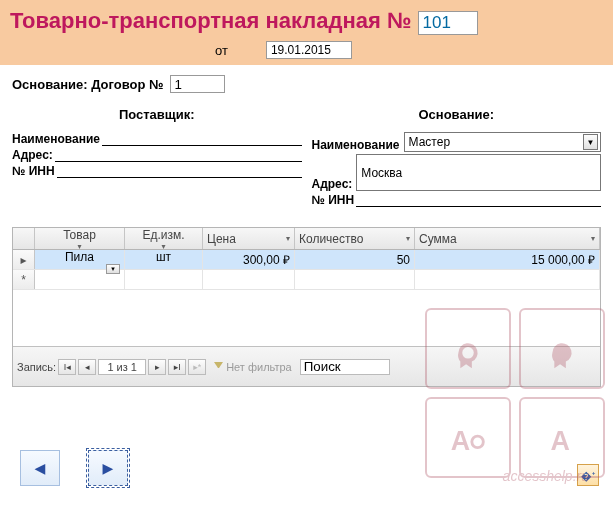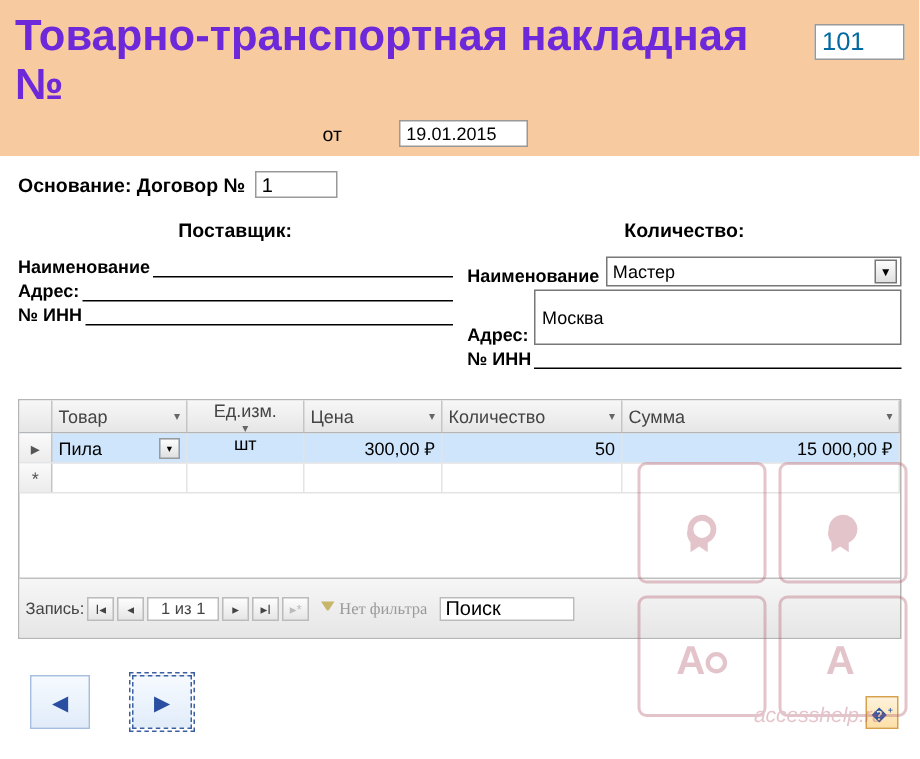--- a/index.html
+++ b/index.html
@@ -17,23 +17,23 @@
   .header-band {
     background: #f8caa0;
     padding: 8px 10px 6px 10px;
   }
   .title-row {
     display: flex;
     align-items: baseline;
     gap: 6px;
   }
   .title-text {
-    font-size: 29px;
+    font-size: 22px;
     font-weight: bold;
-    color: #6d28d9;
+    color: #be185d;
   }
   .num-input {
     width: 60px;
     height: 24px;
     font-size: 17px;
     color: #0369a1;
     border: 1px solid #999;
     background: #fff;
     padding: 0 4px;
   }
@@ -150,21 +150,21 @@
     border-right: 1px solid #c5c5c5;
     display: flex;
     align-items: center;
     justify-content: space-between;
     padding: 0 4px;
     color: #444;
     font-size: 12px;
   }
   .gh .arrow { font-size: 8px; color: #666; }
   .ghsel { width: 22px; }
-  .gh1 { width: 90px; }
+  .gh1 { width: 90px; flex-direction: column; }
   .gh2 { width: 78px; flex-direction: column; }
   .gh3 { width: 92px; text-align: right; }
   .gh4 { width: 120px; }
   .gh5 { flex: 1; }
   .grid-row {
     display: flex;
     height: 20px;
     border-bottom: 1px solid #e4e4e4;
   }
   .gc {
@@ -218,21 +218,21 @@
   .navbtn.disabled { color: #bbb; }
   .navcount {
     width: 48px;
     height: 16px;
     border: 1px solid #bbb;
     background: #fff;
     text-align: center;
     line-height: 14px;
     padding: 0 2px;
   }
-  .nofilter { color: #9a9a9a; display: flex; align-items: center; gap: 3px; margin: 0 6px; font-family: Liberation Serif, serif; }
+  .nofilter { color: #9a9a9a; display: flex; align-items: center; gap: 3px; margin: 0 6px; }
   .funnel {
     width: 9px; height: 9px;
     border-left: 4px solid transparent;
     border-right: 4px solid transparent;
     border-top: 6px solid #c7b56a;
   }
   .searchbox {
     height: 16px; width: 90px;
     border: 1px solid #bbb;
     background: #fff;
@@ -336,21 +336,21 @@
         <span class="field-label">Адрес:</span>
         <span class="underline"></span>
       </div>
       <div class="field-line">
         <span class="field-label">№ ИНН</span>
         <span class="underline"></span>
       </div>
     </div>
 
     <div class="party-col">
-      <div class="party-title">Количество:</div>
+      <div class="party-title">Основание:</div>
       <div class="field-line">
         <span class="field-label">Наименование</span>
         <div class="combo">
           <span>Мастер</span>
           <span class="combo-btn">▼</span>
         </div>
       </div>
       <div class="field-line">
         <span class="field-label">Адрес:</span>
         <div class="textbox">

